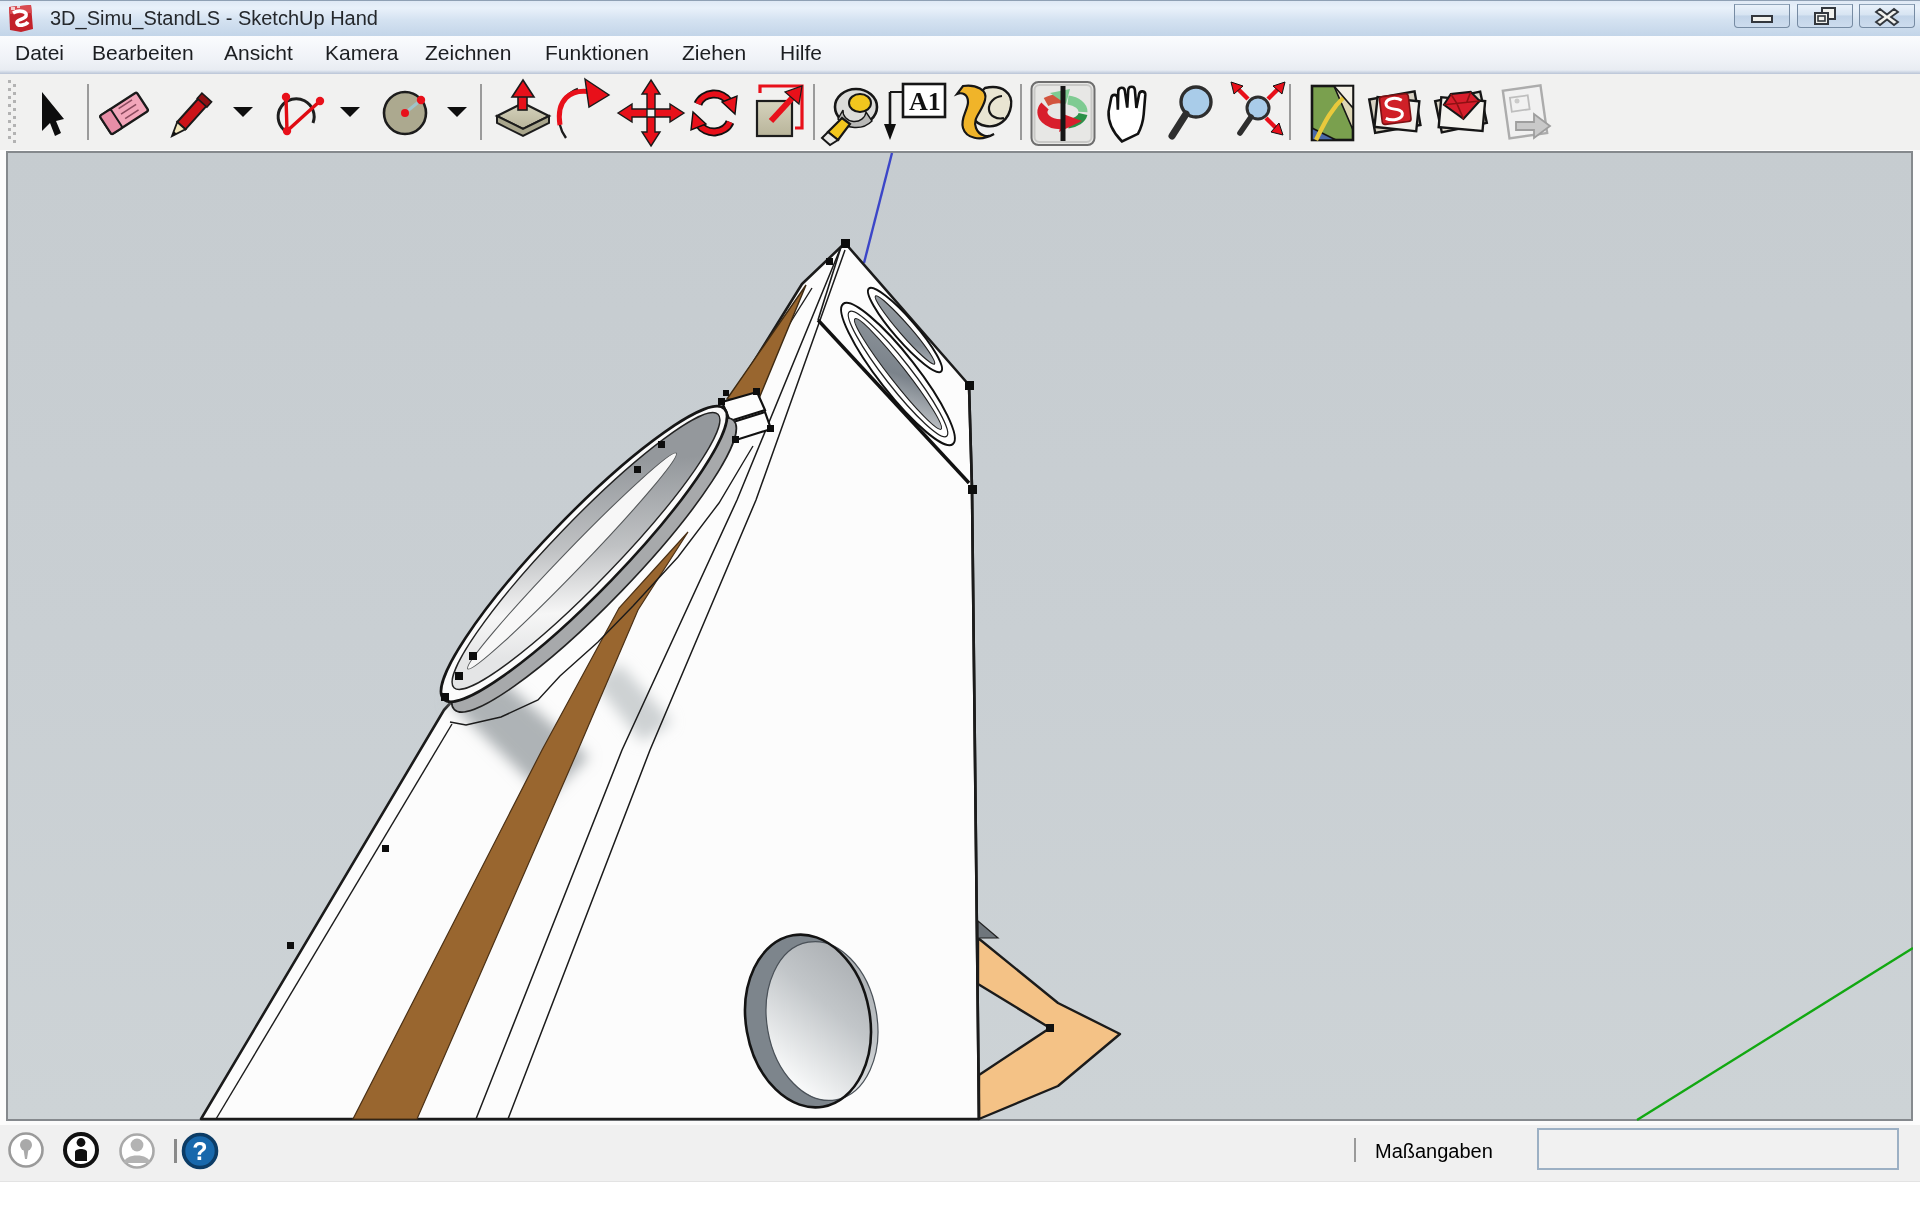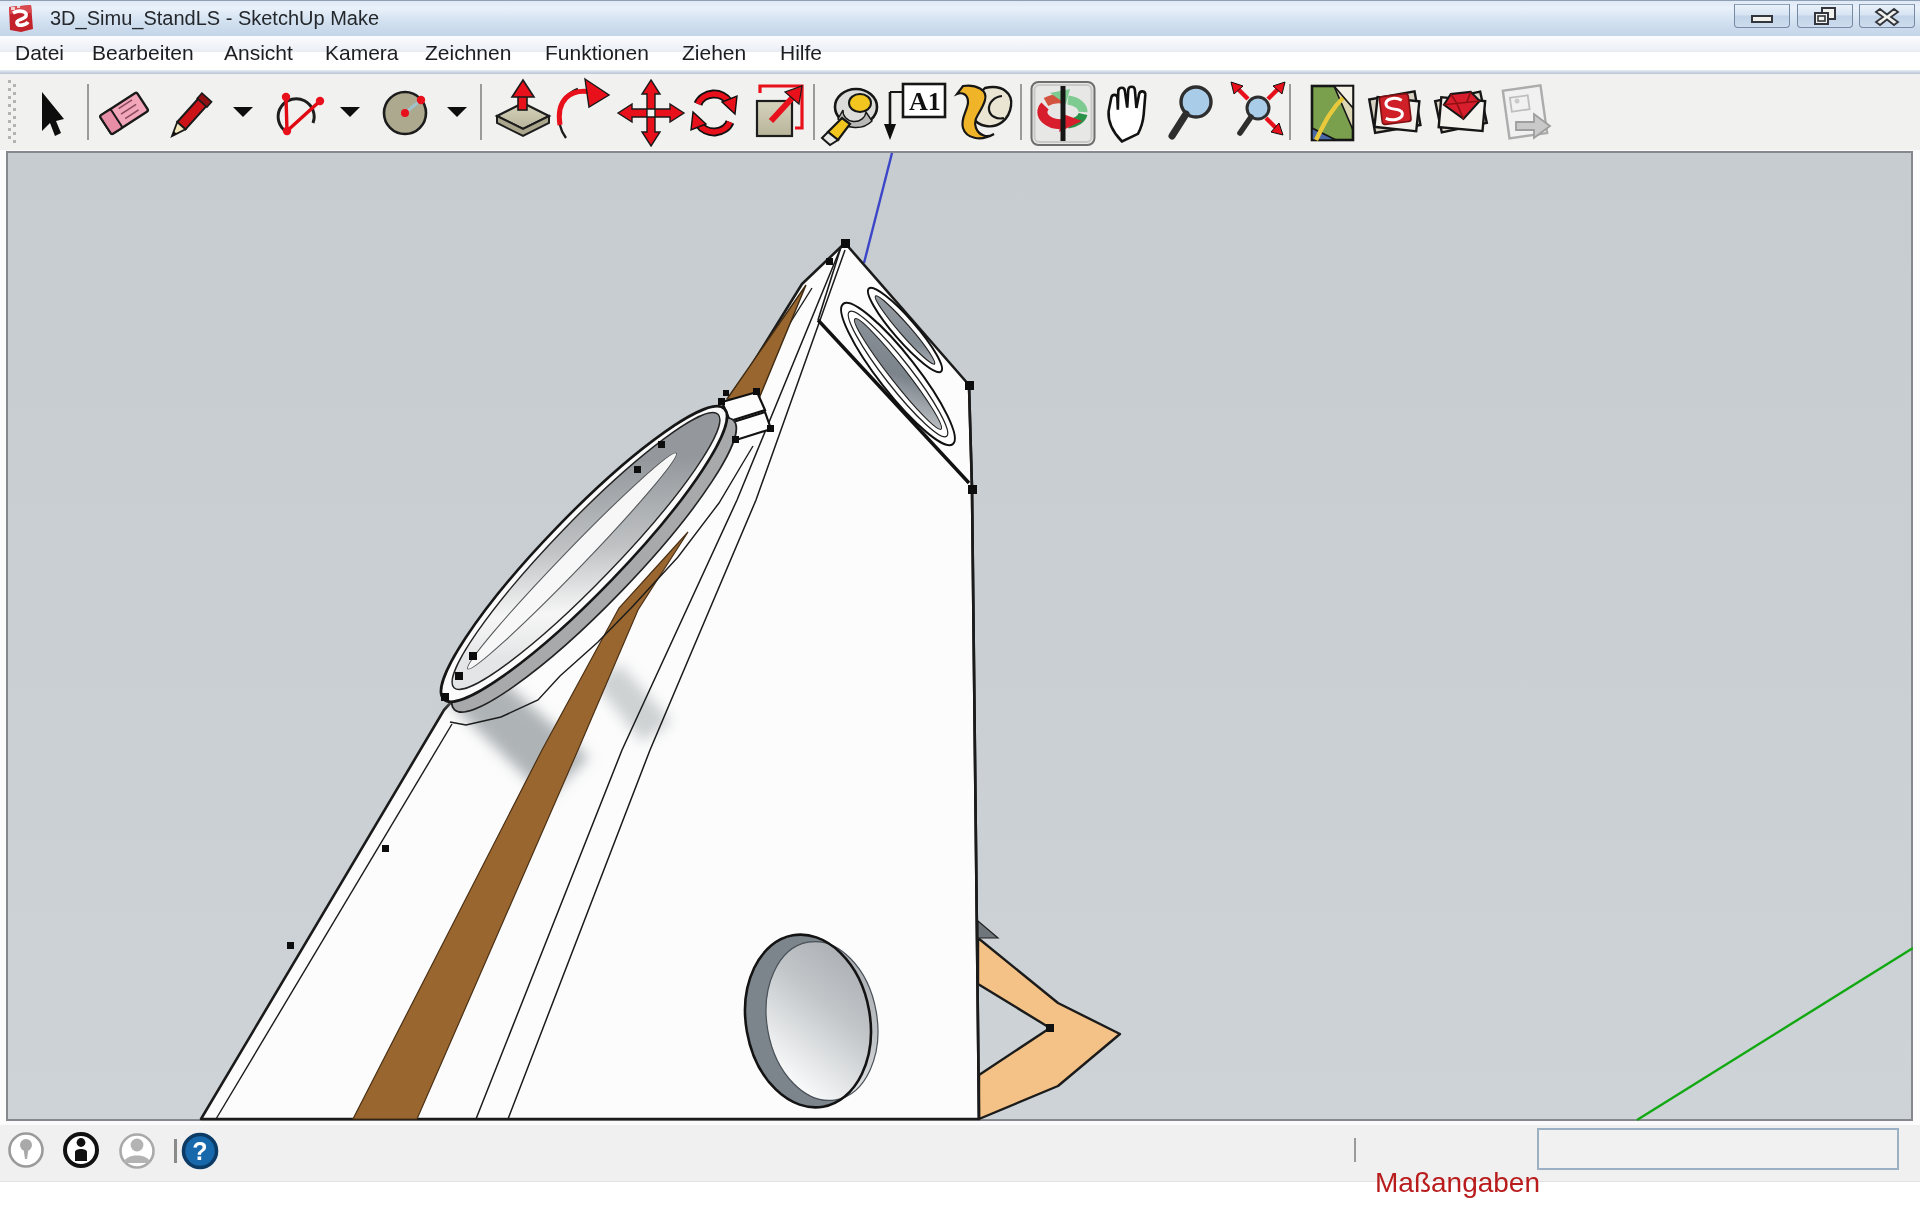--- a/index.html
+++ b/index.html
@@ -4,45 +4,45 @@
 <style>
   html,body{margin:0;padding:0;}
   body{width:1920px;height:1227px;background:#ffffff;font-family:"Liberation Sans",sans-serif;position:relative;overflow:hidden;}
   #titlebar{position:absolute;left:0;top:0;width:1920px;height:36px;
     background:linear-gradient(#dfe9f5 0%,#e9f1fa 20%,#d4e2f1 55%,#c3d5e9 100%);
     border-top:1px solid #8fa0b4;box-sizing:border-box;}
   #titletext{position:absolute;left:50px;top:6px;font-size:20px;color:#25282c;white-space:pre;}
   .capbtn{position:absolute;top:3px;width:56px;height:24px;box-sizing:border-box;
     background:linear-gradient(#e9f1fa, #d7e4f2 45%, #c2d4e8 50%, #cddcee);
     border:1px solid #768ba3;border-top:1px solid #8fa3b8;border-radius:0 0 4px 4px;}
-  #menubar{position:absolute;left:0;top:36px;width:1920px;height:16px;
+  #menubar{position:absolute;left:0;top:36px;width:1920px;height:34px;
     background:linear-gradient(#fbfcfe,#eef1f6 75%,#e8ecf2);}
   .mi{position:absolute;top:5px;font-size:21px;color:#1c1e21;}
   #mstrip{position:absolute;left:0;top:70px;width:1920px;height:4px;background:linear-gradient(#e8edf4,#b9c4d6);}
   #toolbar{position:absolute;left:0;top:74px;width:1920px;height:76px;background:#f1f1f0;text-align:right;}
   #statusbar{position:absolute;left:0;top:1125px;width:1920px;height:56px;background:#f0f0f0;border-bottom:1px solid #e3e3e3;}
   #stattext{position:absolute;left:250px;top:14px;font-size:23px;letter-spacing:0.55px;color:#303338;}
-  #masslabel{position:absolute;left:1375px;top:15px;font-size:28px;color:#b91c1c;margin-top:27px;}
+  #masslabel{position:absolute;left:1375px;top:15px;font-size:20px;color:#000000;}
   #massbox{position:absolute;left:1537px;top:3px;width:362px;height:42px;box-sizing:border-box;
     background:#f1f1f1;border:2px solid #9cb0c4;}
   #statsep{position:absolute;left:1354px;top:13px;width:2px;height:24px;background:#9a9a9a;}
   #statsep2{position:absolute;left:174px;top:14px;width:3px;height:24px;background:#8a8a8a;}
 </style>
 </head>
 <body>
 
 <div id="titlebar">
   <svg width="30" height="30" style="position:absolute;left:7px;top:3px" viewBox="0 0 30 30">
     <path d="M2,3 L24,1 L26,25 L14,28 L3,26 Z" fill="#c3222a"></path>
     <path d="M2,3 L24,1 L25,9 L3,10 Z" fill="#d94a50"></path>
     <path d="M6,9 C13,5 21,8 19,12 C17,16 9,15 10,19 C11,23 19,21 21,18" stroke="#ffffff" stroke-width="3.6" fill="none"></path>
     <rect x="4" y="3" width="4" height="3" fill="#f2cfd1"></rect>
     <rect x="10" y="2" width="3" height="2" fill="#f2cfd1"></rect>
   </svg>
-  <div id="titletext">3D_Simu_StandLS - SketchUp Make</div>
+  <div id="titletext">3D_Simu_StandLS - SketchUp Hand</div>
   <div class="capbtn" style="left:1734px">
     <svg width="54" height="22" viewBox="0 0 54 22">
         <rect x="17" y="11" width="20" height="6" fill="#f2f2ee" stroke="#33373d" stroke-width="2"></rect>
       </svg>
   </div>
   <div class="capbtn" style="left:1797px">
     <svg width="54" height="22" viewBox="0 0 54 22">
       <rect x="24" y="3" width="13" height="11" fill="#f2f2ee" stroke="#33373d" stroke-width="2"></rect>
       <rect x="17" y="8" width="13" height="11" fill="#f2f2ee" stroke="#33373d" stroke-width="2"></rect>
       <rect x="20" y="11" width="7" height="5" fill="none" stroke="#33373d" stroke-width="1.6"></rect>

